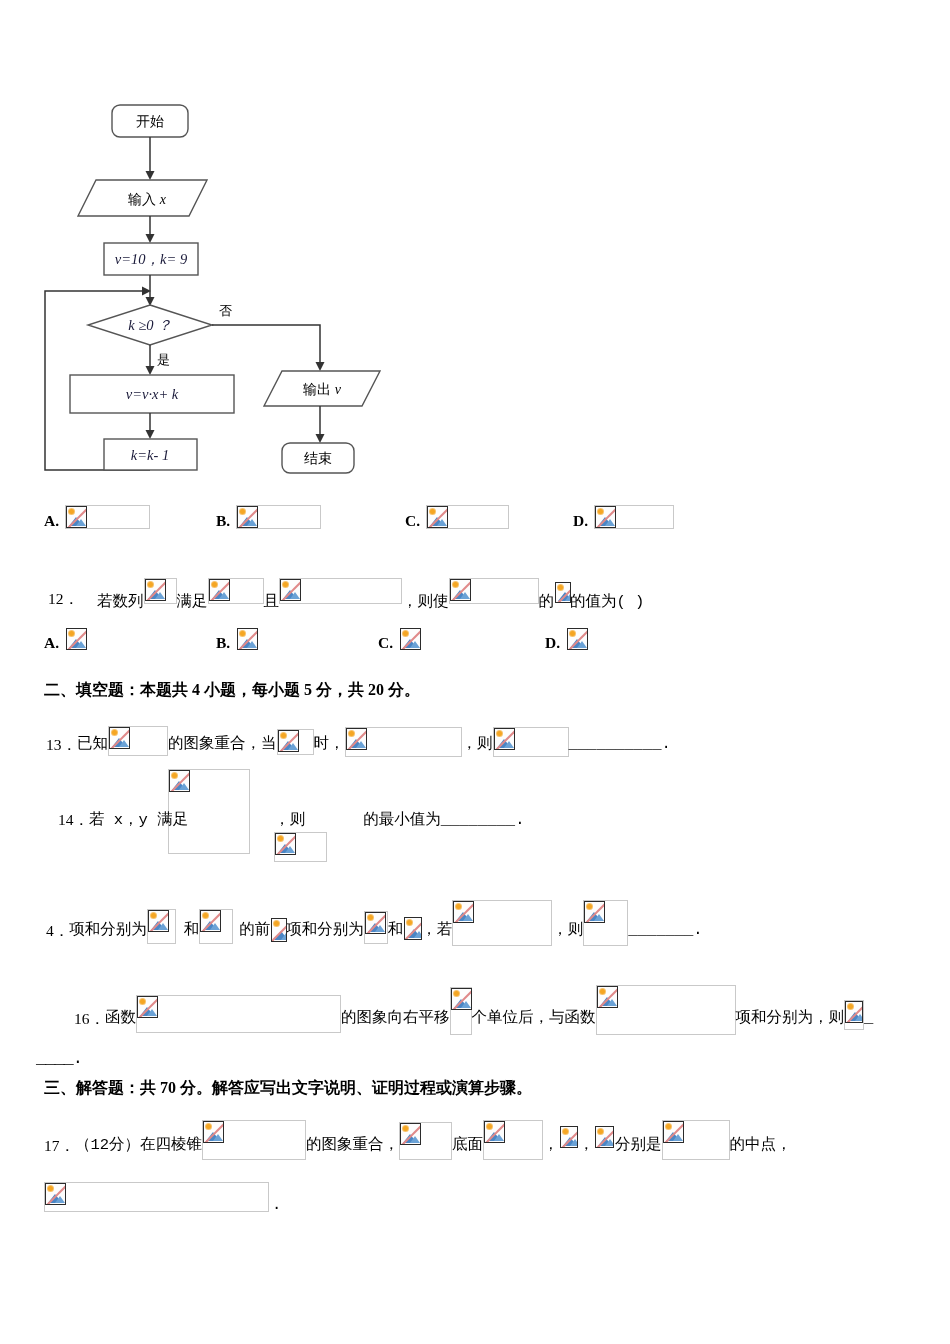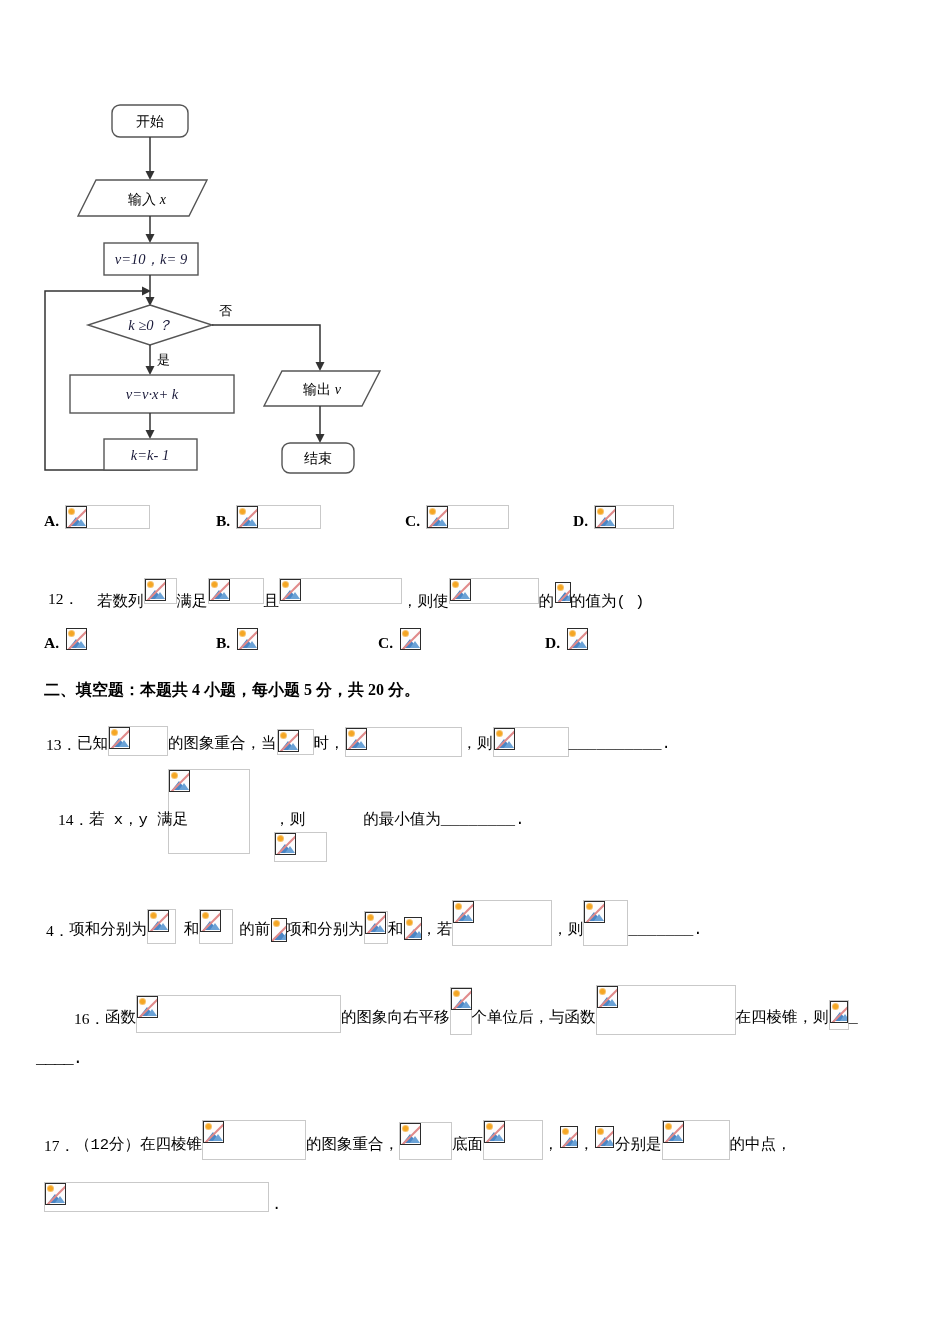--- a/index.html
+++ b/index.html
@@ -501,34 +501,35 @@
     </span>
     <span class="txt">个单位后，与函数</span>
     <span class="imgbox" style="width:140px;height:50px;margin-bottom:18px;">
       <span class="brokenimg">
         <span class="sun"></span>
           <span class="mount"></span>
           <span class="mount2"></span>
           <span class="slash"></span>
       </span>
     </span>
-    <span class="txt">在四棱锥，则</span>
+    <span class="txt">项和分别为，则</span>
     <span class="imgbox" style="width:20px;height:30px;margin-bottom:8px;">
       <span class="brokenimg" style="width:18px;">
         <span class="sun"></span>
           <span class="mount"></span>
           <span class="mount2"></span>
           <span class="slash"></span>
       </span>
     </span>
     <span class="txt">_</span>
   </div>
 
   <div class="abs txt" style="left:36px; top:1050px; font-size:17px; letter-spacing:-1px;text-align:center;">____.</div>
 
+  <div class="abs sec-head" style="left:44px; top:1078px;">三、解答题：共 70 分。解答应写出文字说明、证明过程或演算步骤。</div>
 
   <div class="row" style="left:44px; top:1120px;">
     <span class="qnum">17．</span>
     <span class="txt">（12分）在四棱锥</span>
     <span class="imgbox" style="width:104px;height:40px;margin-bottom:12px;">
       <span class="brokenimg">
         <span class="sun"></span>
           <span class="mount"></span>
           <span class="mount2"></span>
           <span class="slash"></span>

